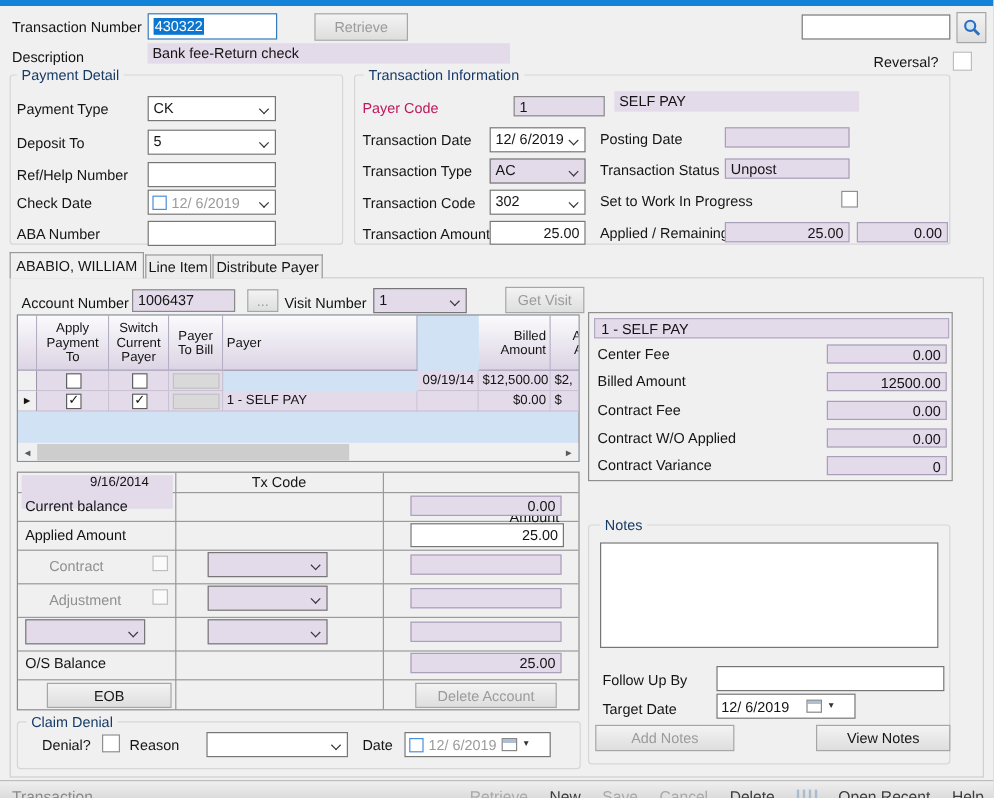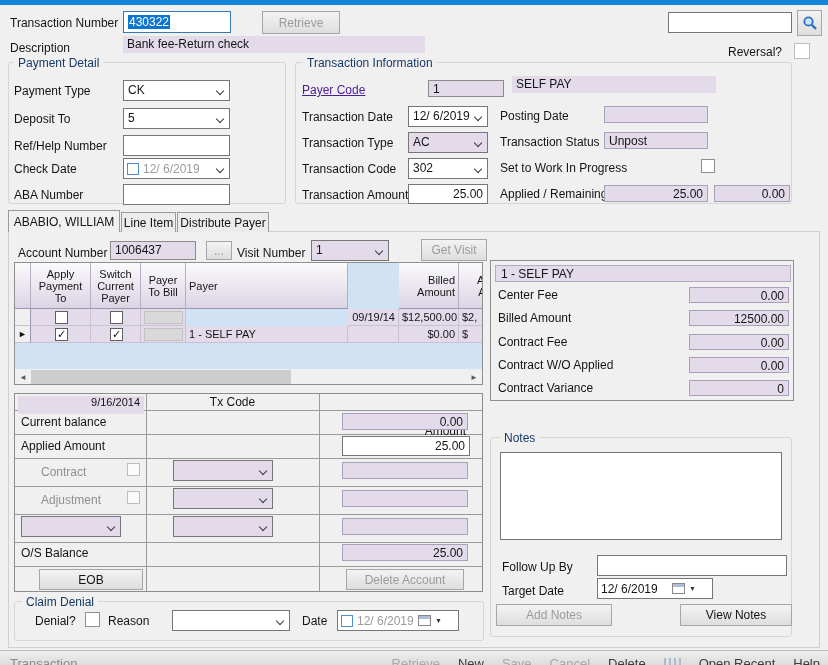--- a/index.html
+++ b/index.html
@@ -20,21 +20,21 @@
   .combo::after{content:"";position:absolute;right:6px;top:7px;width:5px;height:5px;
        border-right:1.5px solid #3a3a3a;border-bottom:1.5px solid #3a3a3a;transform:rotate(45deg);}
   .combo.lav{background:#e3daea;}
   .btn{position:absolute;background:linear-gradient(#f3f3f3,#dedede);border:1px solid #a6a6a6;
        box-sizing:border-box;display:flex;align-items:center;justify-content:center;white-space:nowrap;}
   .btn.dis{color:#9b9b9b;}
   .chk{position:absolute;width:15px;height:15px;background:#fff;border:1px solid #8f8f8f;box-sizing:border-box;}
   .chk.lite{border:1px solid #bdbdbd;}
   .grp{position:absolute;border:1px solid #d6d6d6;border-radius:3px;box-sizing:border-box;}
   .gcap{position:absolute;background:#f0f0f0;padding:0 4px;white-space:nowrap;color:#173a66;}
-  .link{position:absolute;color:#4c1d95;text-decoration:underline;white-space:nowrap;cursor:pointer;}
+  .link{position:absolute;color:#be185d;white-space:nowrap;cursor:pointer;}
   .datectl{position:absolute;background:#fff;border:1px solid #767676;box-sizing:border-box;
        display:flex;align-items:center;gap:4px;padding:0 16px 0 3px;overflow:hidden;white-space:nowrap;}
   .datectl.chev::after{content:"";position:absolute;right:6px;top:7px;width:5px;height:5px;
        border-right:1.5px solid #3a3a3a;border-bottom:1.5px solid #3a3a3a;transform:rotate(45deg);}
   .bluechk{width:12px;height:12px;border:1px solid #4a90d9;background:#fff;flex:none;box-sizing:border-box;}
   .calicon{width:13px;height:11px;border:1px solid #888;box-sizing:border-box;flex:none;
        background:linear-gradient(#aebfd3 0 3px,#fff 3px);margin-left:auto;}
   .dar{font-size:7px;color:#333;flex:none;}
   .gray{color:#9b9b9b;}
   
@@ -224,21 +224,21 @@
     <div class="hl" style="top:16px;"></div>
     <div class="hl" style="top:40px;"></div>
     <div class="hl" style="top:64px;"></div>
     <div class="hl" style="top:92px;"></div>
     <div class="hl" style="top:120px;"></div>
     <div class="hl" style="top:148px;"></div>
     <div class="hl" style="top:172px;"></div>
     <div class="vl" style="left:131px;"></div>
     <div class="vl" style="left:304px;"></div>
 
-    <div class="fld right" style="left:3px;top:2px;width:126px;height:18px;font-size:11px;padding:0 4px;">9/16/2014</div>
+    <div class="fld right" style="left:3px;top:2px;width:126px;height:28px;font-size:11px;padding:0 20px;">9/16/2014</div>
     <div class="abs" style="left:131px;top:1px;width:173px;text-align:center;">Tx Code</div>
     <div class="abs" style="left:288px;top:1px;width:163px;text-align:right;margin-top:29px;">Amount</div>
 
     <div class="lbl" style="left:6px;top:21px;">Current balance</div>
     <div class="fld fbd right" style="left:327px;top:19px;width:126px;height:17px;">0.00</div>
 
     <div class="lbl" style="left:6px;top:45px;">Applied Amount</div>
     <div class="inp right" style="left:327px;top:42px;width:128px;height:20px;">25.00</div>
 
     <div class="lbl dim" style="left:26px;top:71px;">Contract</div>

